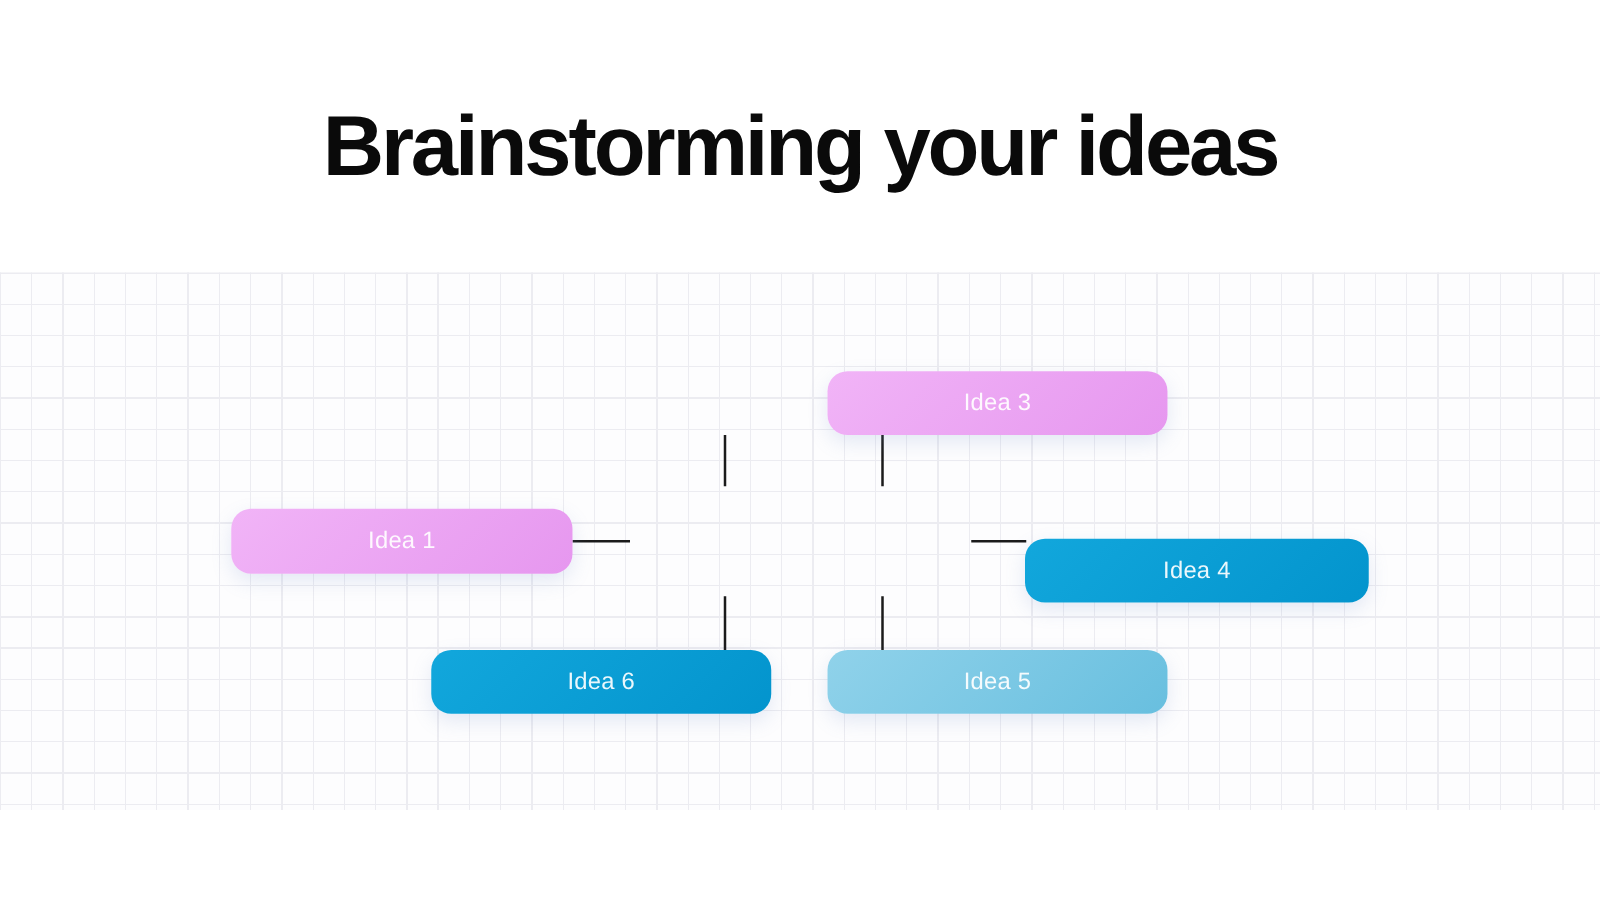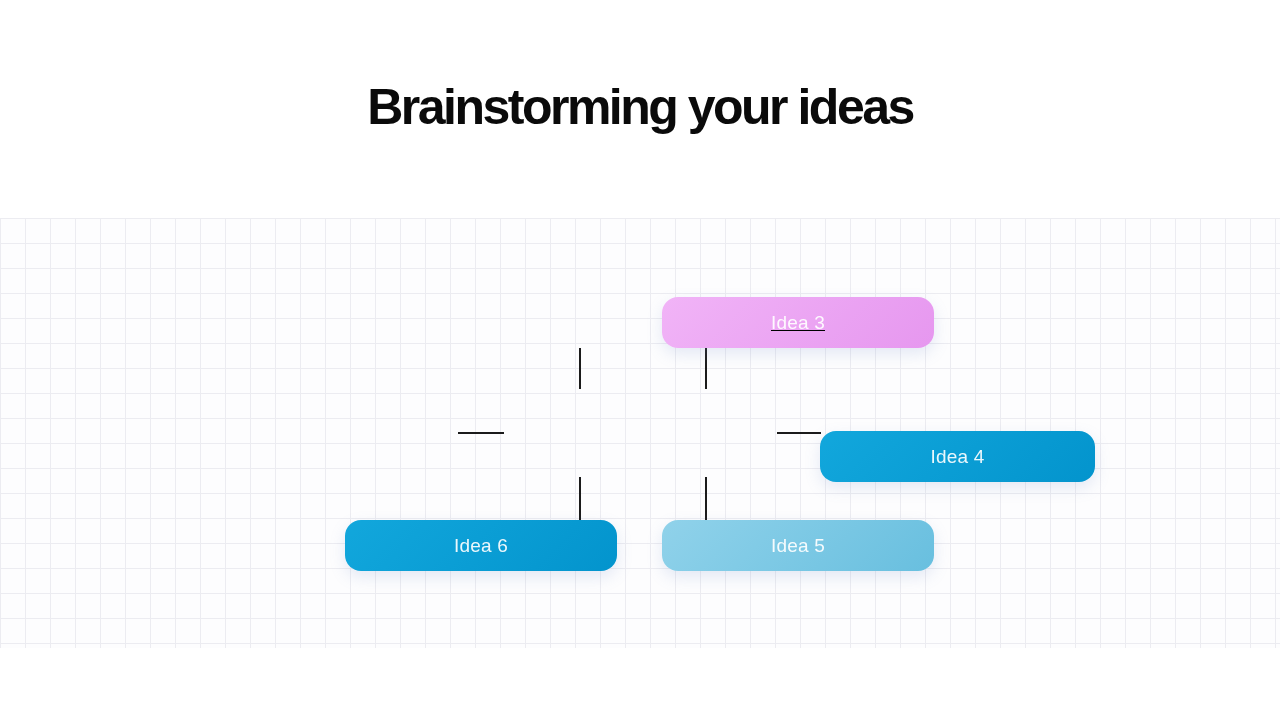--- a/index.html
+++ b/index.html
@@ -10,21 +10,21 @@
     position: relative;
   }
 
   
   .title {
     position: absolute;
     top: 78px;
     left: 0;
     width: 1280px;
     text-align: center;
-    font-size: 50px;
+    font-size: 68px;
     font-weight: 700;
     letter-spacing: -2.5px;
     color: #0a0a0a;
   }
 
   
   .grid-canvas {
     position: absolute;
     top: 218px;
     left: 0;
@@ -60,21 +60,21 @@
     justify-content: center;
     border-radius: 16px;
     box-shadow: 0 6px 16px rgba(110, 140, 200, 0.18);
   }
   .node .label {
     color: rgba(255, 255, 255, 0.92);
     font-size: 19px;
     font-weight: 400;
     letter-spacing: 0.2px;
   }
-  .node--pink      { background: linear-gradient(135deg, #f1b4f7 0%, #e697ef 100%); text-decoration: underline; }
+  .node--pink      { background: linear-gradient(135deg, #f1b4f7 0%, #e697ef 100%); }
   .node--lightblue { background: linear-gradient(135deg, #90d2ea 0%, #68bfdf 100%); }
   .node--darkblue  { background: linear-gradient(135deg, #12a7dc 0%, #0394cd 100%); }
 
   .node-idea1 { left: 185px; top: 407px; width: 273px; height: 52px; }
   .node-idea2 { left: 345px; top: 297px; width: 272px; height: 51px; }
   .node-idea3 { left: 662px; top: 297px; width: 272px; height: 51px; }
   .node-idea4 { left: 820px; top: 407px; width: 275px; height: 51px; margin-top: 24px; }
   .node-idea5 { left: 662px; top: 520px; width: 272px; height: 51px; }
   .node-idea6 { left: 345px; top: 520px; width: 272px; height: 51px; }
 
@@ -101,20 +101,23 @@
 
   <div style="position:absolute; left:0; top:-218px; width:1280px; height:720px;">
 
     <div class="connector v conn-idea2"></div>
     <div class="connector v conn-idea3"></div>
     <div class="connector h conn-idea1"></div>
     <div class="connector h conn-idea4"></div>
     <div class="connector v conn-idea6"></div>
     <div class="connector v conn-idea5"></div>
 
+    <div class="node node--pink node-idea1">
+      <span class="label">Idea 1</span>
+    </div>
 
 
     <div class="node node--pink node-idea3">
       <span class="label">Idea 3</span>
     </div>
 
     <div class="node node--darkblue node-idea4">
       <span class="label">Idea 4</span>
     </div>
 

